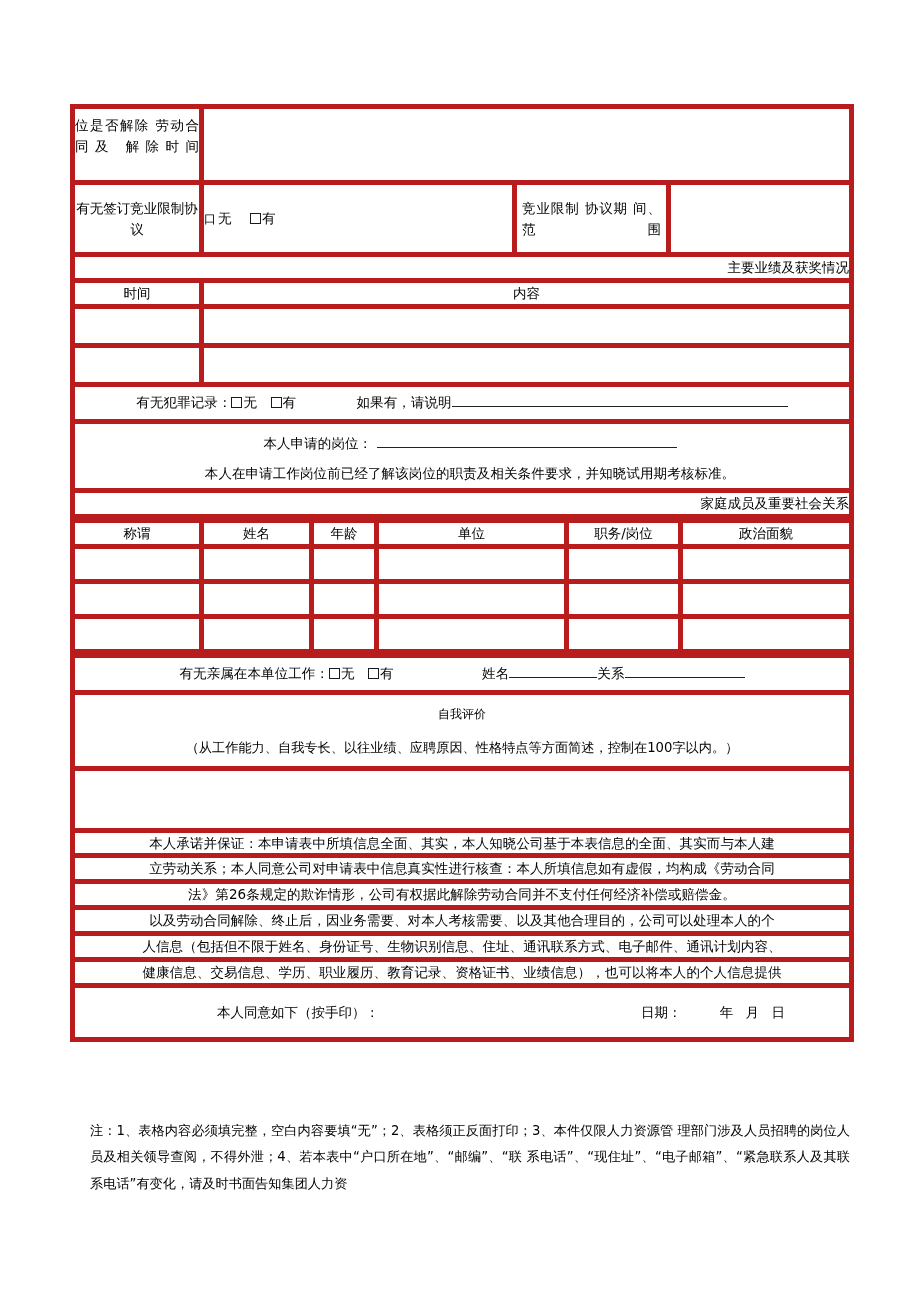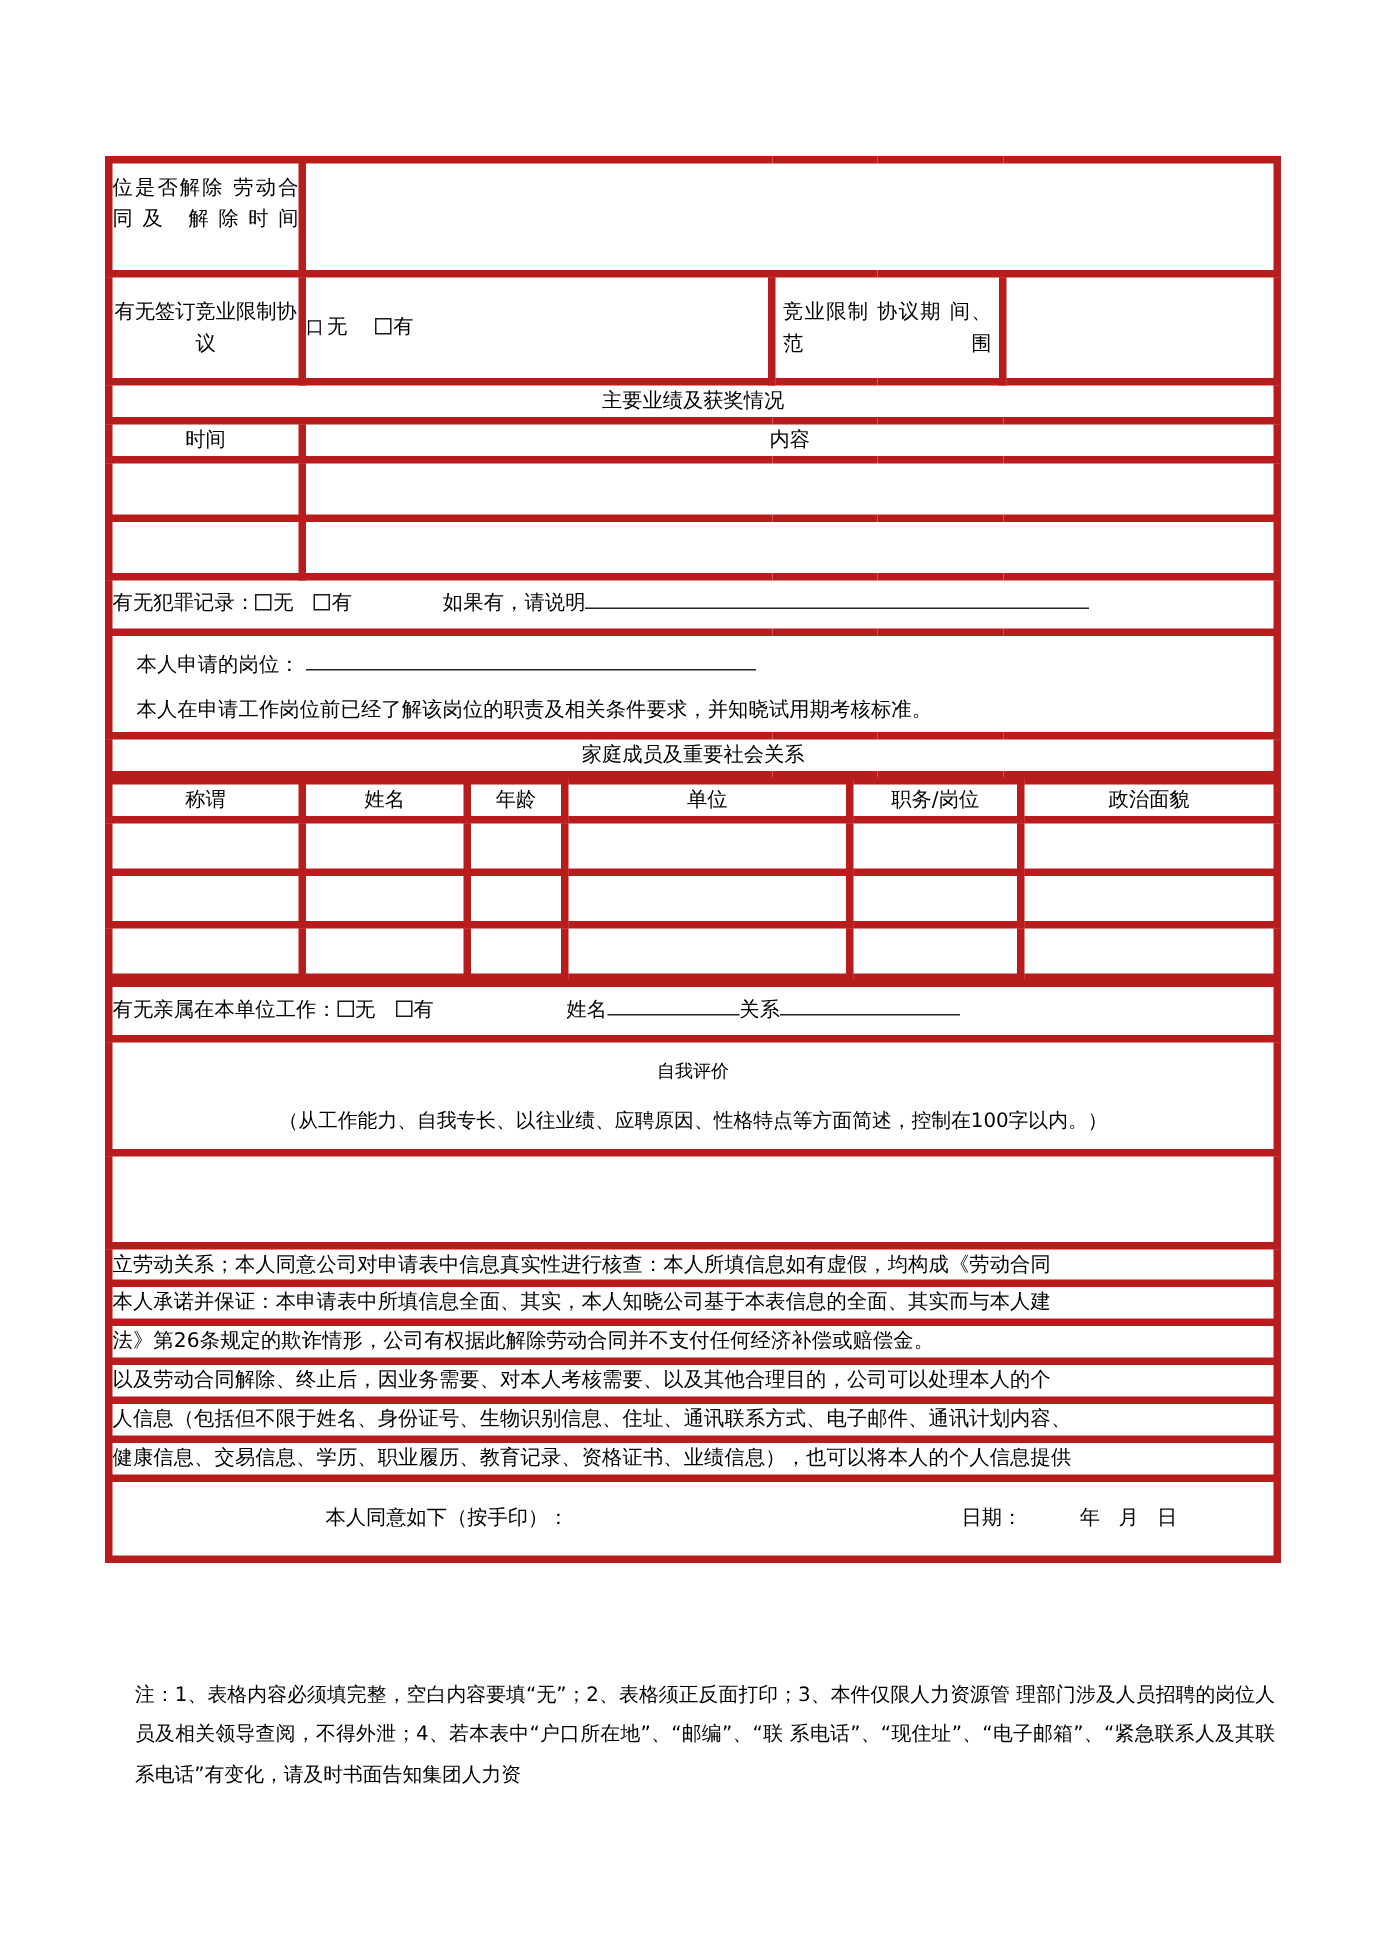--- a/index.html
+++ b/index.html
@@ -42,21 +42,21 @@
     padding: 4px 6px;
   }
   .lbl-just {
     text-align: justify;
     text-align-last: justify;
     font-size: 13.5px;
     line-height: 1.75;
     padding: 4px 8px;
   }
   .section-title {
-    text-align: center;
+    text-align: right;
     font-size: 14px;
     padding: 7px 0;
   }
   .th {
     text-align: center;
     font-size: 13.5px;
     padding: 8px 0;
   }
   .blankrow td { height: 35px; }
   .blankrow-tall td { height: 39px; }
@@ -78,20 +78,21 @@
     display: inline-block;
     border-bottom: 1px solid #222;
     height: 14px;
   }
   .line-row td {
     padding: 4px 7px 5px 7px;
     font-size: 13.2px;
     letter-spacing: 0.1px;
     line-height: 1.35;
     white-space: nowrap;
+    text-align: center;
   }
   .sig-row td {
     height: 54px;
     font-size: 13.5px;
     padding: 6px 0 0 0;
     vertical-align: top;
   }
   .sig-inner {
     display: flex;
     justify-content: flex-start;
@@ -247,24 +248,24 @@
       <td style="height:76px; text-align:center; padding:9px 0 6px 0;">
         <div style="font-size:12px;">自我评价</div>
         <div style="font-size:13.2px; margin-top:15px;">（从工作能力、自我专长、以往业绩、应聘原因、性格特点等方面简述，控制在100字以内。）</div>
       </td>
     </tr>
     <tr class="eval-blank">
       <td></td>
     </tr>
 
     <tr class="line-row">
+      <td>本人承诺并保证：本申请表中所填信息全面、其实，本人知晓公司基于本表信息的全面、其实而与本人建</td>
+    </tr>
+    <tr class="line-row">
       <td>立劳动关系；本人同意公司对申请表中信息真实性进行核查：本人所填信息如有虚假，均构成《劳动合同</td>
-    </tr>
-    <tr class="line-row">
-      <td>本人承诺并保证：本申请表中所填信息全面、其实，本人知晓公司基于本表信息的全面、其实而与本人建</td>
     </tr>
     <tr class="line-row">
       <td>法》第26条规定的欺诈情形，公司有权据此解除劳动合同并不支付任何经济补偿或赔偿金。</td>
     </tr>
     <tr class="line-row">
       <td>以及劳动合同解除、终止后，因业务需要、对本人考核需要、以及其他合理目的，公司可以处理本人的个</td>
     </tr>
     <tr class="line-row">
       <td>人信息（包括但不限于姓名、身份证号、生物识别信息、住址、通讯联系方式、电子邮件、通讯计划内容、</td>
     </tr>

